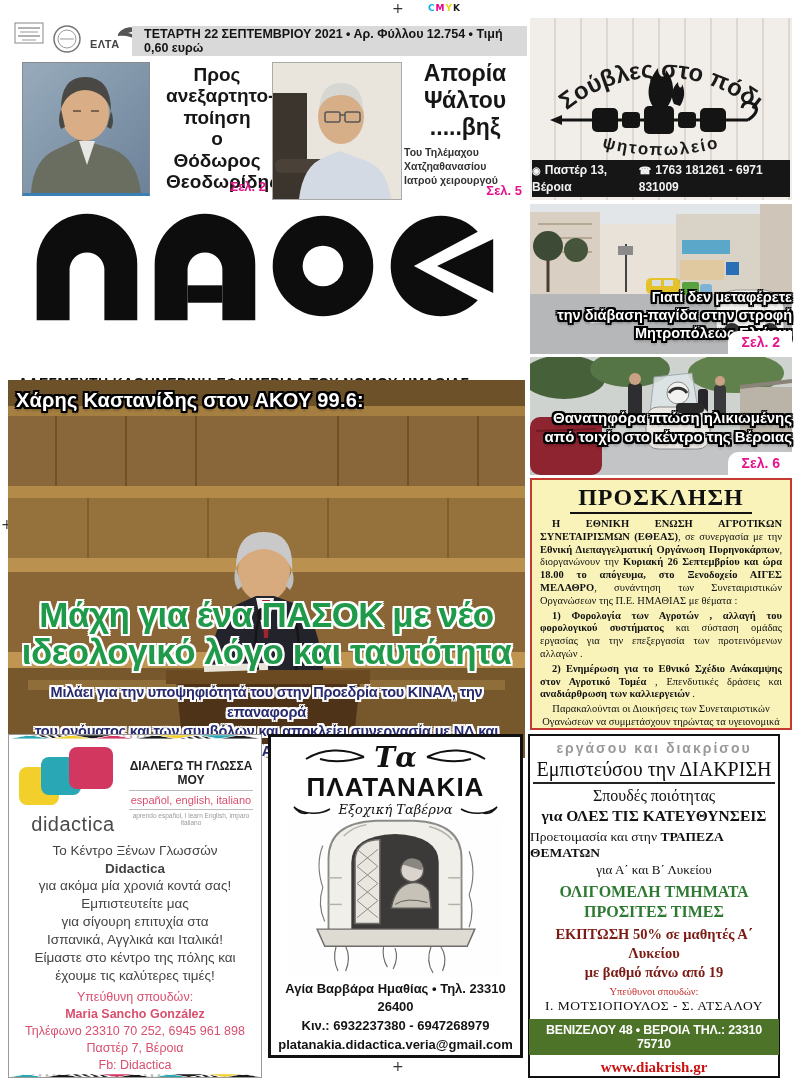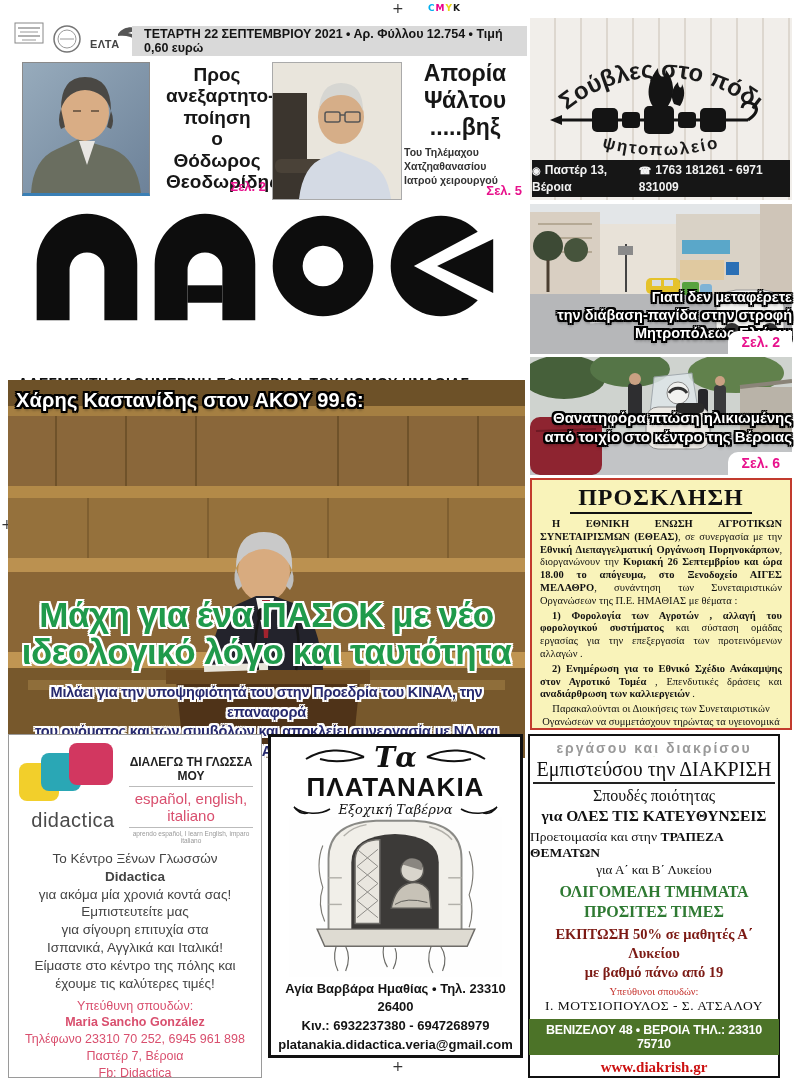--- a/index.html
+++ b/index.html
@@ -58,21 +58,21 @@
   
   .ad{position:absolute;box-sizing:border-box;background:#fff;}
   
   .didactica{left:8px;top:734px;width:254px;height:344px;border:1px solid #9a9a9a;
              display:flex;flex-direction:column;}
   .dd-logo-row{display:flex;padding:6px 8px 2px;}
   .dd-logo{width:112px;position:relative;}
   .dd-logo-text{font-size:20px;color:#4a4a4a;letter-spacing:.5px;margin-top:2px;text-align:center;}
   .dd-right{flex:1;padding-top:14px;text-align:center;}
   .dd-slogan{font-weight:bold;font-size:12px;color:#222;border-bottom:1px solid #bbb;padding-bottom:3px;}
-  .dd-langs{color:#d94f6e;font-size:15px;padding:3px 0;border-bottom:1px solid #bbb;}
+  .dd-langs{color:#d94f6e;font-size:11px;padding:3px 0;border-bottom:1px solid #bbb;}
   .dd-langs-small{color:#999;font-size:6.5px;padding-top:2px;}
   .dd-body{text-align:center;font-size:13.5px;line-height:1.32;color:#444;margin-top:4px;}
   .dd-body .b{font-weight:bold;}
   .dd-contact{text-align:center;font-size:12.5px;line-height:1.35;color:#d94f6e;margin-top:5px;}
   .dd-contact .b{font-weight:bold;}
   
   .platanakia{left:268px;top:734px;width:255px;height:324px;border:3px solid #111;
               display:flex;flex-direction:column;align-items:center;}
   .pl-prefix{font-family:"DejaVu Serif",serif;font-style:italic;font-weight:bold;font-size:28px;margin-top:4px;}
   .pl-name{font-weight:800;font-size:26px;letter-spacing:1px;line-height:1;}

